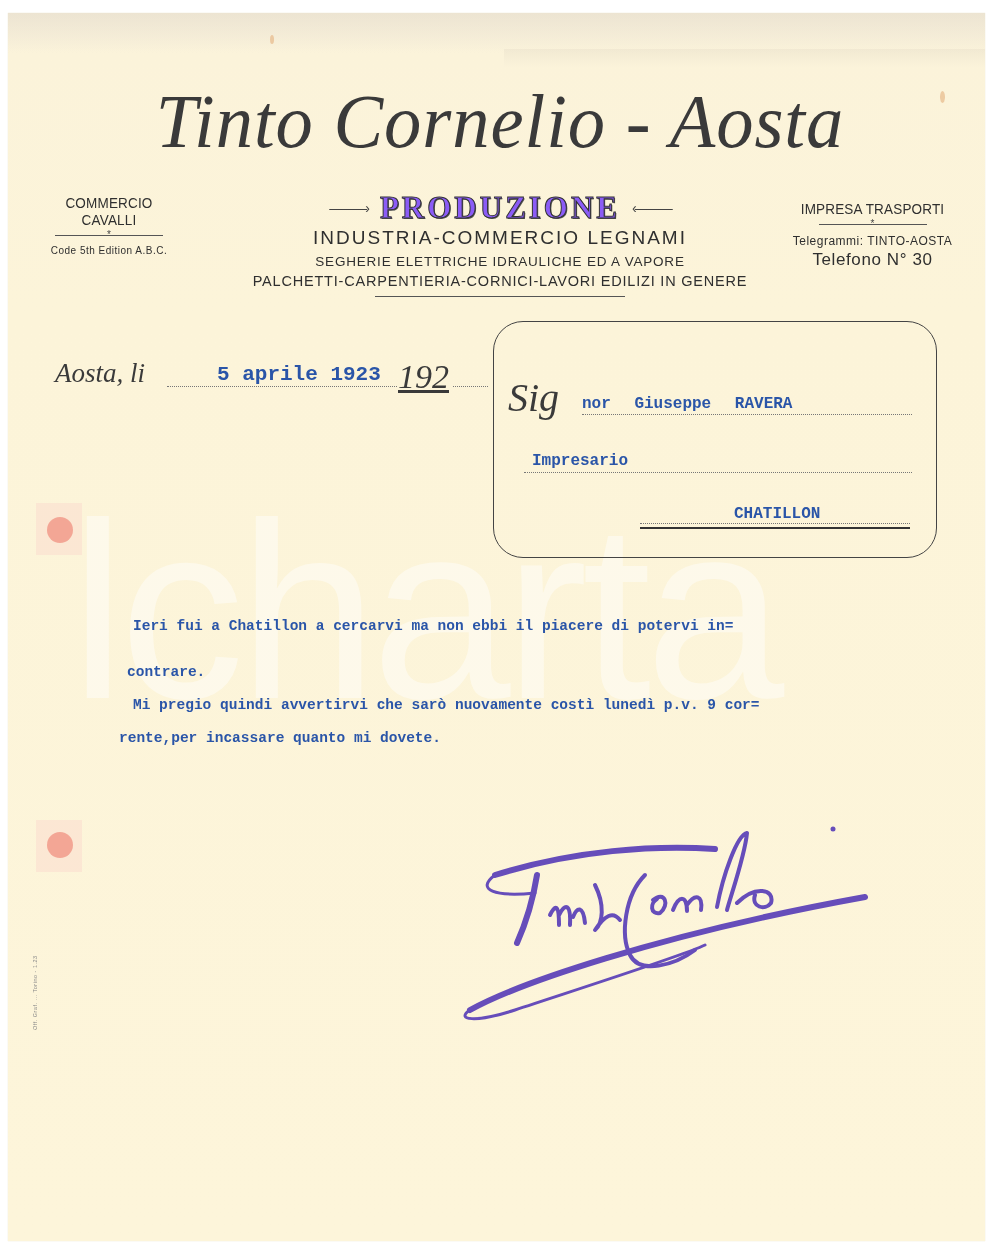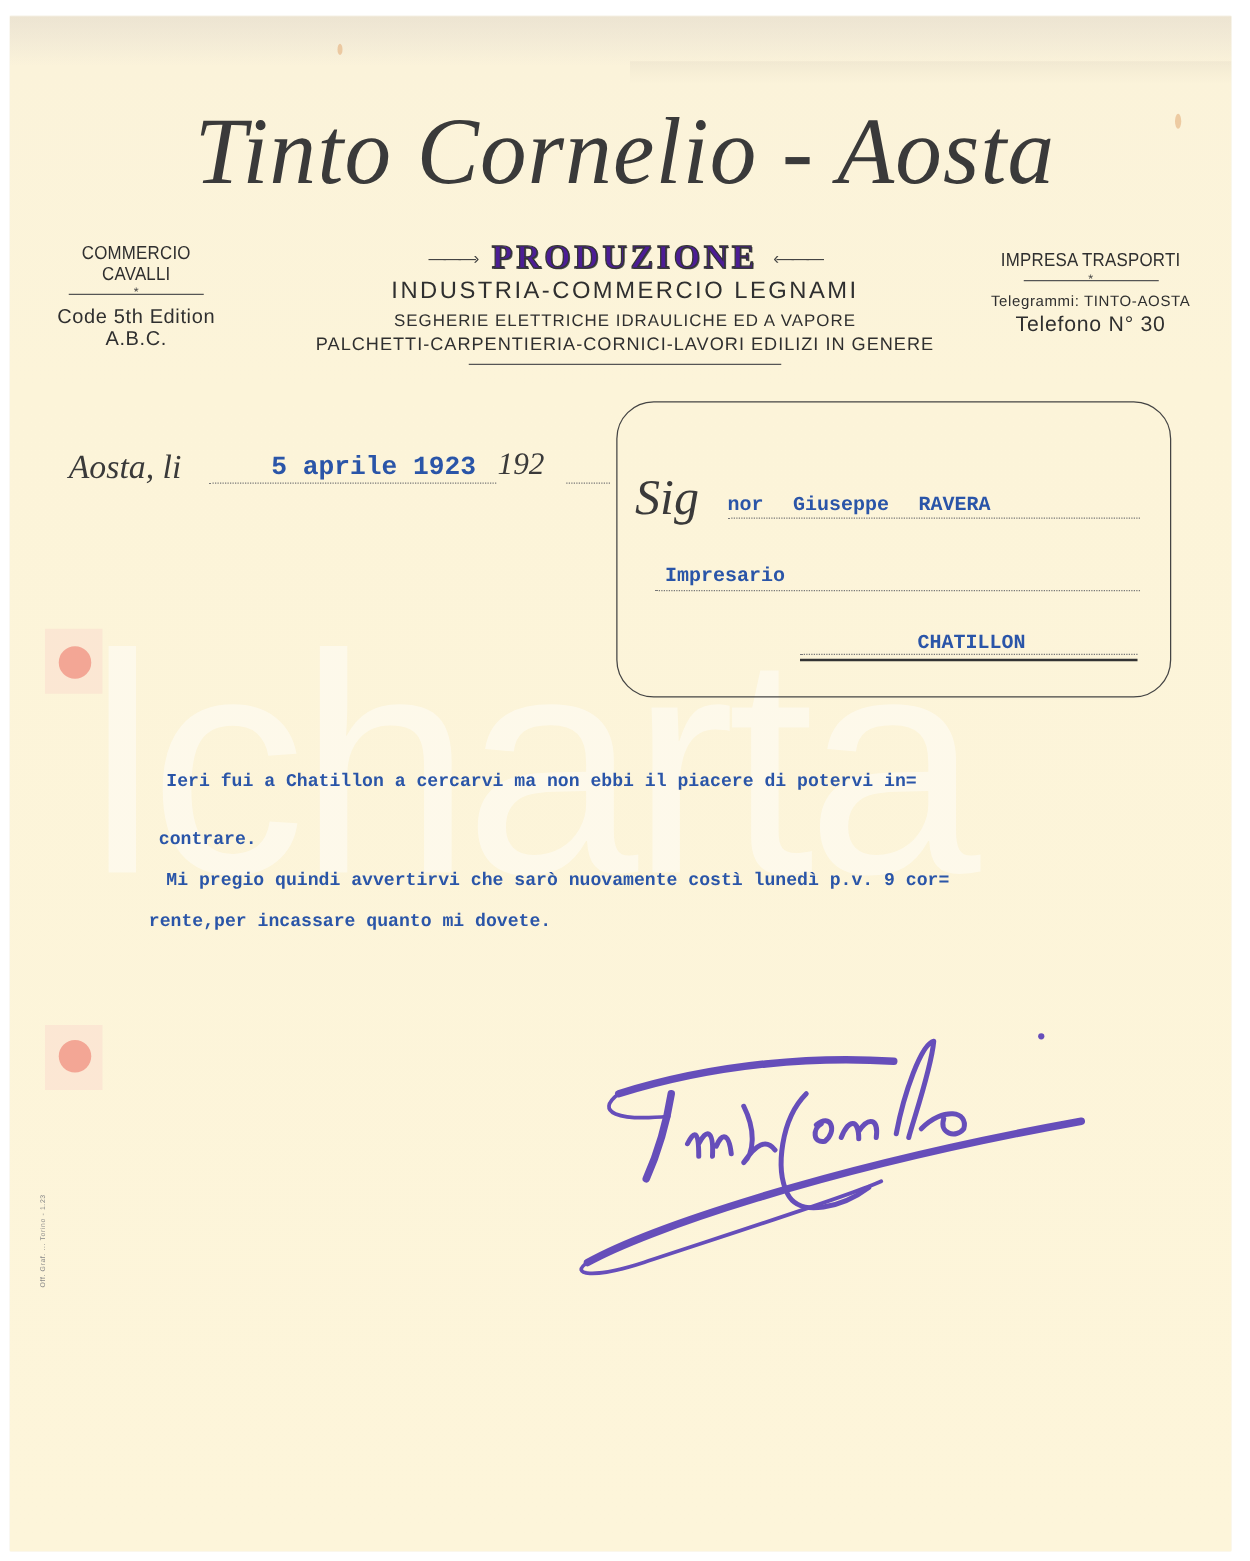--- a/index.html
+++ b/index.html
@@ -20,40 +20,40 @@
     font-family:"Liberation Serif", serif; font-style:italic; font-size:76px; color:#2e2e2e;
     letter-spacing:1px; transform:scaleX(0.98); }
 
   .side { position:absolute; text-align:center; color:#2f2f2f; }
   .side-left { left:34px; top:194px; width:150px; }
   .side-right { left:785px; top:200px; width:175px; }
   .side .big { font-family:"Liberation Sans Narrow","Liberation Sans", sans-serif; font-size:15px; letter-spacing:0.2px; transform:scaleX(0.9); display:block; }
   .orn { display:block; height:9px; margin:4px auto 4px auto; width:108px; position:relative; }
   .orn::before { content:""; position:absolute; left:0; right:0; top:3px; border-top:1px solid #555; }
   .orn::after { content:"*"; position:absolute; left:50%; top:-3px; transform:translateX(-50%); font-size:10px; color:#444; }
-  .side .small { font-size:16px; letter-spacing:0.5px; display:block; }
+  .side .small { font-size:10px; letter-spacing:0.5px; display:block; }
   .side .tel { font-size:17px; letter-spacing:0.6px; display:block; margin-top:2px; }
 
   .center-head { position:absolute; left:220px; top:190px; width:560px; text-align:center; color:#2f2f2f; }
   .prod-row { display:flex; align-items:center; justify-content:center; gap:12px; }
   .arrow { font-size:14px; color:#444; letter-spacing:-2px; }
-  .prod { font-family:"Liberation Serif", serif; font-weight:bold; font-size:27px; letter-spacing:3px;
-    color:#4c1d95; -webkit-text-stroke:1px #333; text-shadow:1px 1px 0 #555; }
+  .prod { font-family:"Liberation Serif", serif; font-weight:bold; font-size:31px; letter-spacing:3px;
+    color:#8b5cf6; -webkit-text-stroke:1px #333; text-shadow:1px 1px 0 #555; }
   .ind { font-size:19px; letter-spacing:2px; font-weight:300; margin-top:1px; }
   .seg { font-size:13.5px; letter-spacing:0.8px; margin-top:5px; }
   .pal { font-size:14.5px; letter-spacing:0.8px; margin-top:4px; }
   .head-rule { width:250px; margin:7px auto 0 auto; border-top:1px solid #555; position:relative; }
 
   .typed { font-family:"Liberation Mono", monospace; font-weight:bold; color:#2a55a8; }
 
   .date-line { position:absolute; left:55px; top:356px; width:430px; height:32px; }
   .script { font-family:"Liberation Serif", serif; font-style:italic; color:#3a3a3a; }
   .date-place { position:absolute; left:0; top:2px; font-size:27px; }
   .date-value { position:absolute; left:162px; top:7px; font-size:21px; }
-  .date-year { position:absolute; left:343px; top:2px; font-size:25px; }
+  .date-year { position:absolute; left:343px; top:2px; font-size:34px;text-decoration:underline; }
   .dotline { position:absolute; border-top:1px dotted #777; }
 
   .addr-box { position:absolute; left:493px; top:321px; width:442px; height:235px;
     border:1.2px solid #444; border-radius:30px; }
   .addr-sig { position:absolute; left:14px; top:52px; font-size:40px; }
   .addr-name { position:absolute; left:88px; top:73px; font-size:16px; word-spacing:14px; }
   .addr-role { position:absolute; left:38px; top:130px; font-size:16px; }
   .addr-city { position:absolute; left:240px; top:183px; font-size:16px;text-align:center; }
   .double-rule { position:absolute; left:146px; top:205px; width:270px; border-top:2px solid #333; }
 

